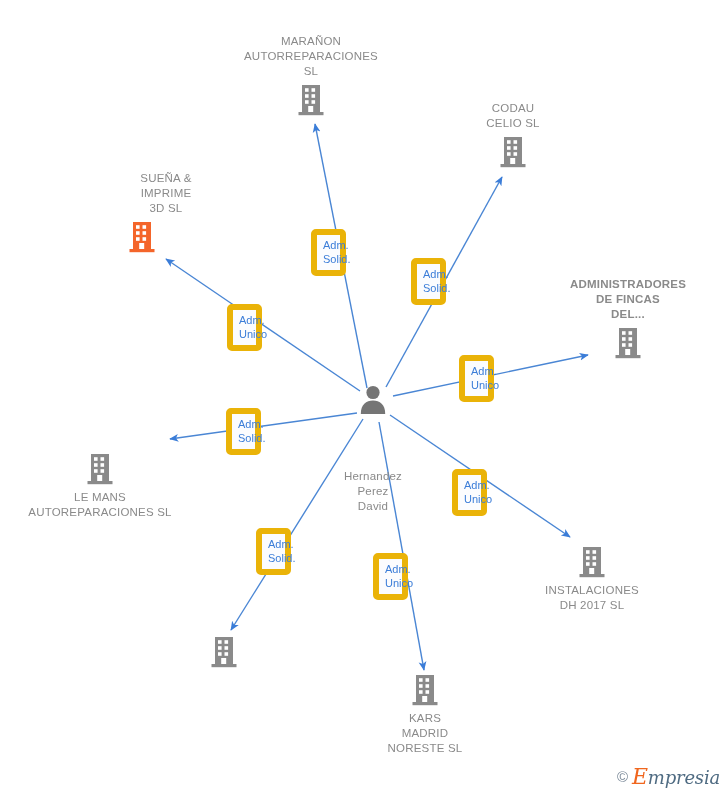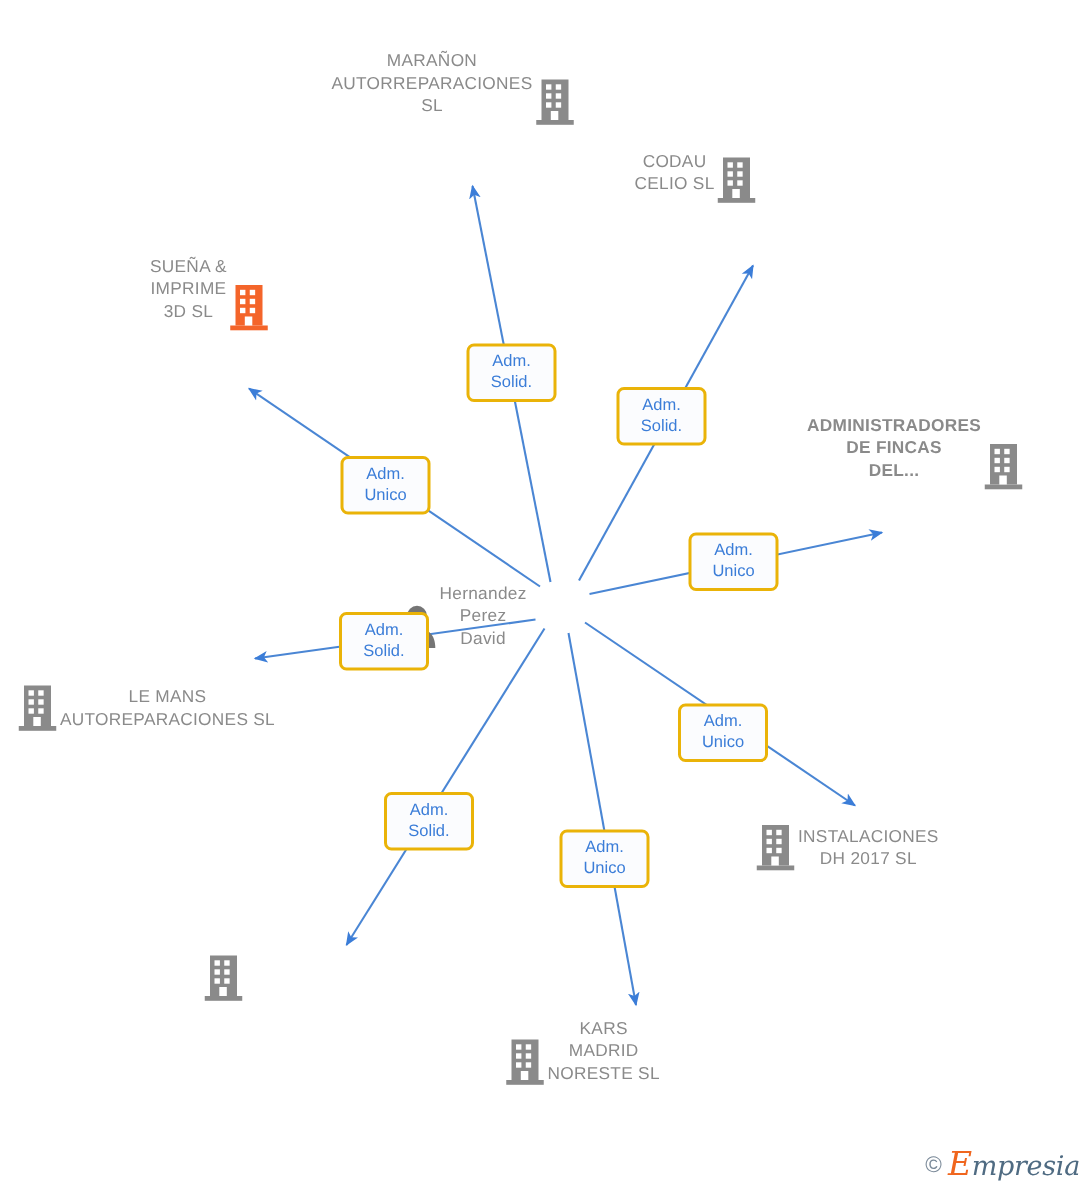--- a/index.html
+++ b/index.html
@@ -25,22 +25,22 @@
     position: absolute;
     left: 0;
     top: 0;
     width: 728px;
     height: 795px;
     pointer-events: none;
   }
   .node {
     position: absolute;
     display: flex;
-    flex-direction: row;
-    align-items: flex-end;
+    flex-direction: column;
+    align-items: center;
     width: 180px;
     margin-left: -90px;
   }
   .node-label {
     font-size: 11.5px;
     line-height: 15px;
     color: #8a8a8a;
     text-align: center;
     letter-spacing: 0.2px;
     white-space: pre-line;
@@ -54,30 +54,30 @@
     height: 32px;
     position: relative;
   }
   .node-icon svg { display: block; }
   .node.label-top .node-label { margin-bottom: 5px; }
   .node.label-bottom .node-label { margin-top: 5px; }
 
   .edge-label {
     position: absolute;
     box-sizing: border-box;
-    border: 2px solid #eab308;
+    border: 6px solid #eab308;
     border-radius: 5px;
     background: #fbfcfe;
     color: #3b7dd8;
     font-size: 11px;
     line-height: 14px;
     text-align: center;
     padding: 3px 6px 4px 6px;
     white-space: pre-line;
-    width: 60px;
+    width: 35px;
     margin-left: -26px;
     margin-top: -19px;
   }
   .watermark {
     position: absolute;
     right: 8px;
     bottom: 6px;
     display: flex;
     align-items: center;
     gap: 4px;
@@ -116,21 +116,21 @@
         <line x1="360" y1="391" x2="166" y2="259" stroke="#4a86d4" stroke-width="1.4" marker-end="url(#arrowhead)"></line>
         <line x1="393" y1="396" x2="588" y2="355" stroke="#4a86d4" stroke-width="1.4" marker-end="url(#arrowhead)"></line>
         <line x1="357" y1="413" x2="170" y2="439" stroke="#4a86d4" stroke-width="1.4" marker-end="url(#arrowhead)"></line>
         <line x1="390" y1="415" x2="570" y2="537" stroke="#4a86d4" stroke-width="1.4" marker-end="url(#arrowhead)"></line>
         <line x1="363" y1="419" x2="231" y2="630" stroke="#4a86d4" stroke-width="1.4" marker-end="url(#arrowhead)"></line>
         <line x1="379" y1="422" x2="424" y2="670" stroke="#4a86d4" stroke-width="1.4" marker-end="url(#arrowhead)"></line>
       </g>
   </svg>
 
   <div id="nodes-group">
-      <div class="node label-bottom" style="left: 353px; top: 384px;">
+      <div class="node label-bottom" style="left: 373px; top: 384px; gap: 48px;">
         <div class="node-icon">
           <svg width="30" height="32" viewBox="0 0 30 32" xmlns="http://www.w3.org/2000/svg">
             <circle cx="15" cy="8.5" r="6.6" fill="#757575"></circle>
             <path d="M2.8 30 C2.8 20.5 8.2 16.6 15 16.6 C21.8 16.6 27.2 20.5 27.2 30 Z" fill="#757575"></path>
           </svg>
         </div>
         <div class="node-label">Hernandez
 Perez
 David</div>
       </div>

